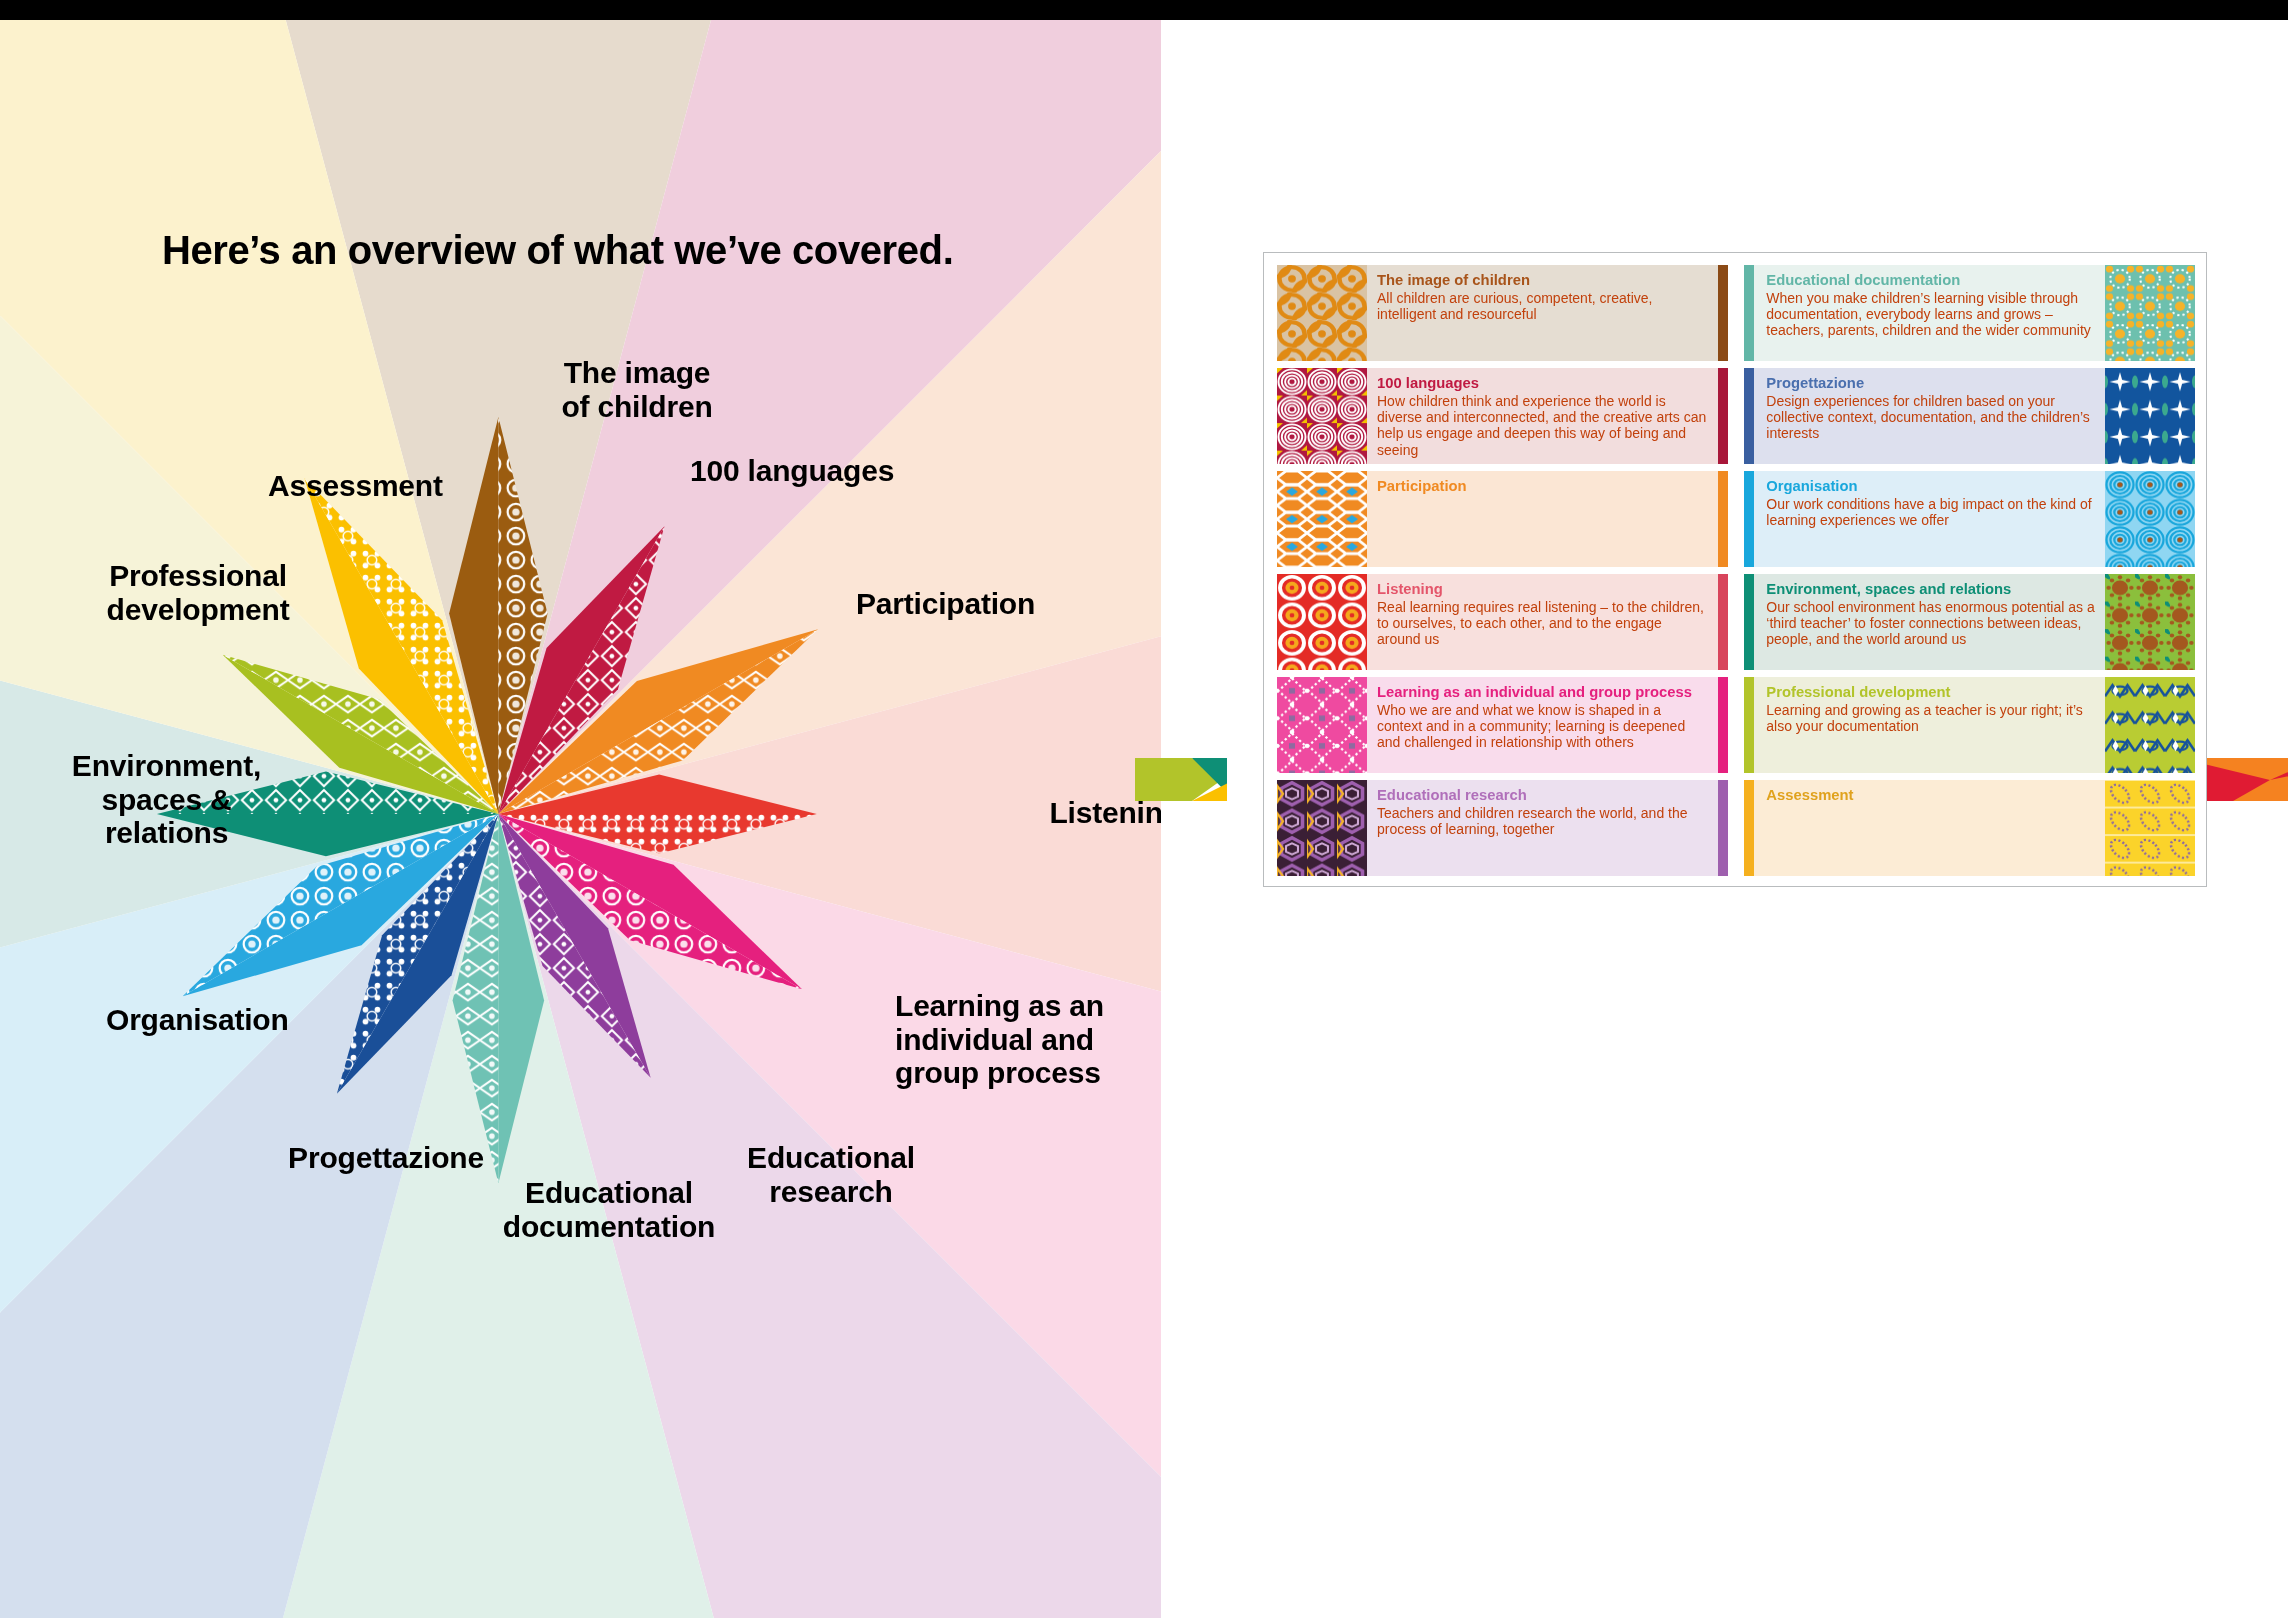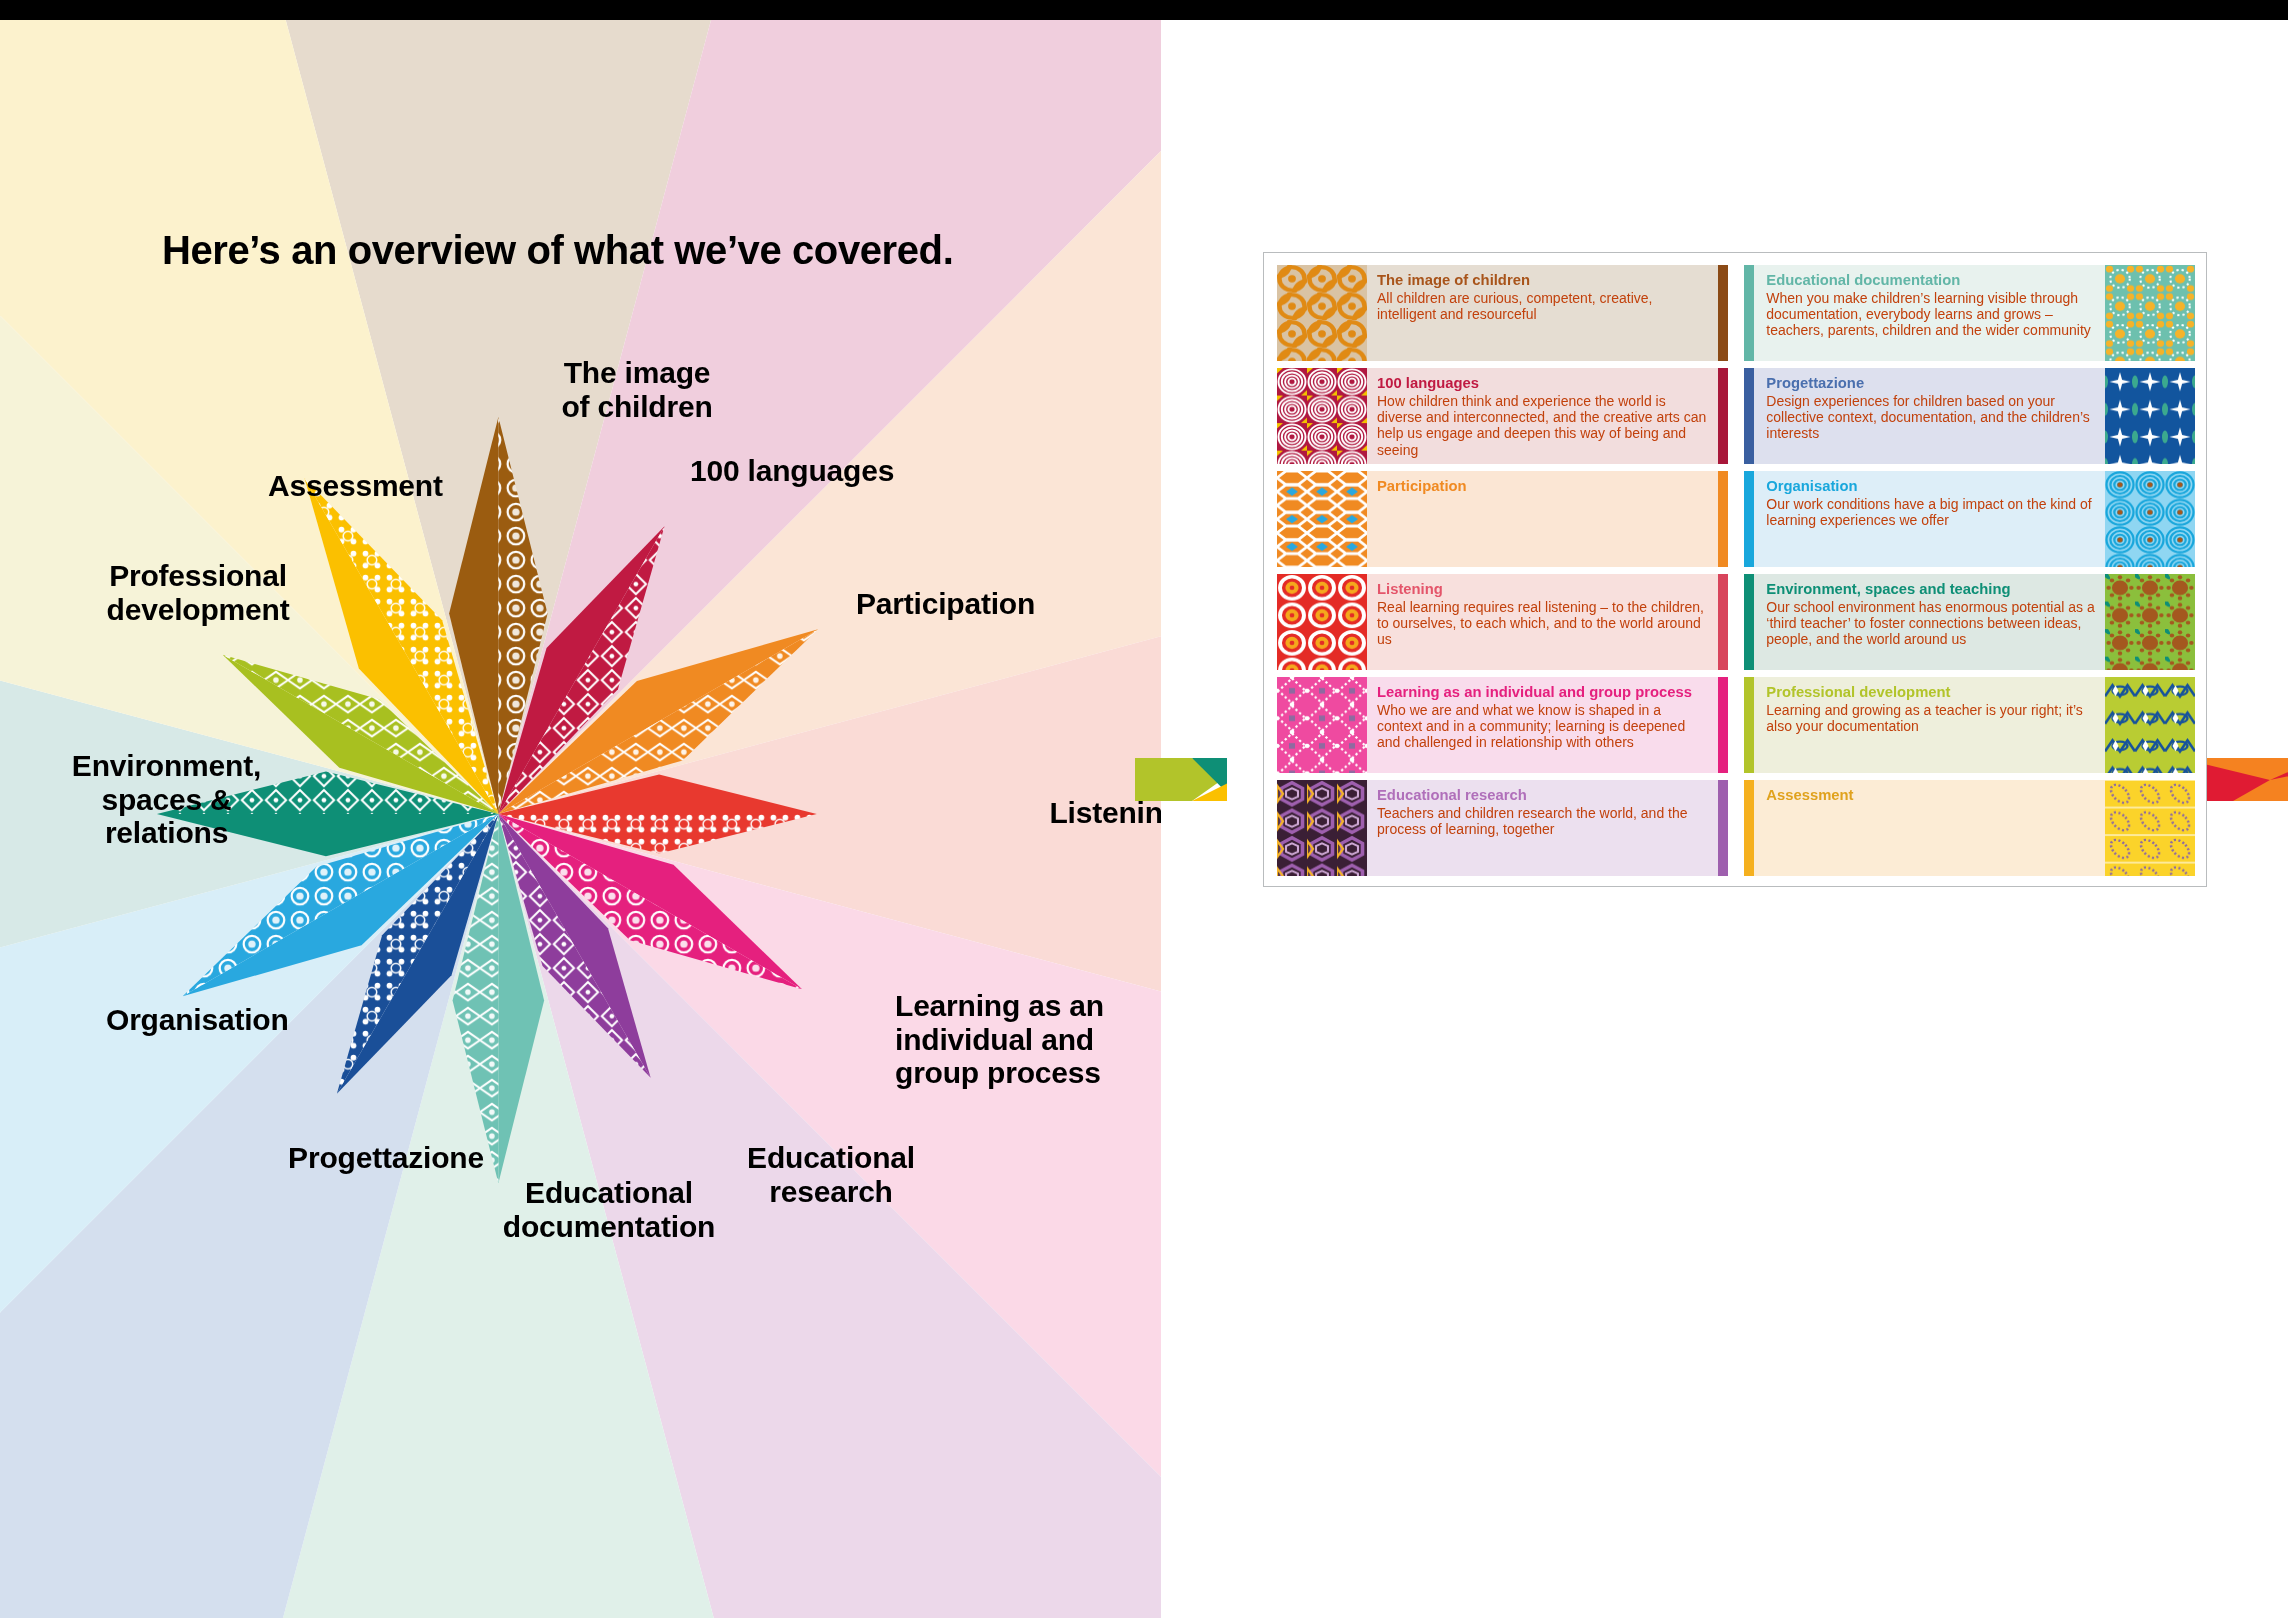--- a/index.html
+++ b/index.html
@@ -331,21 +331,21 @@
                 <rect width="20" height="20" fill="#e42b26"></rect>
                 <circle cx="10" cy="10" r="8" fill="none" stroke="#ffffff" stroke-width="2.6"></circle>
                 <circle cx="10" cy="10" r="4.4" fill="#f5a81c"></circle>
                 <circle cx="10" cy="10" r="1.6" fill="#e42b26"></circle>
               </pattern>
             </defs>
             <rect width="60" height="70" fill="url(#sw6)"></rect>
           </svg>
           <div class="txt">
             <div class="card-title" style="color: rgb(228, 85, 106);">Listening</div>
-            <div class="card-body">Real learning requires real listening – to the children, to ourselves, to each which, and to the world around us</div>
+            <div class="card-body">Real learning requires real listening – to the children, to ourselves, to each other, and to the engage around us</div>
           </div>
           <div class="accent" style="background: rgb(216, 69, 92);"></div>
         </div>
         <div class="card rev" style="grid-area: 4 / 2; background: rgb(221, 232, 227);">
           <svg class="swatch" viewBox="0 0 60 70" preserveAspectRatio="none">
             <defs>
               <pattern id="sw7" width="20" height="20" patternUnits="userSpaceOnUse">
                 <rect width="20" height="20" fill="#8bbf3c"></rect>
                 <circle cx="10" cy="10" r="5.4" fill="#a4581f"></circle>
                 <circle cx="17.6" cy="10" r="1.5" fill="#a4581f"></circle>
@@ -355,21 +355,21 @@
                 <circle cx="2.4000000000000004" cy="10.000000000000002" r="1.5" fill="#a4581f"></circle>
                 <circle cx="4.625988462982238" cy="4.62598846298224" r="1.5" fill="#a4581f"></circle>
                 <circle cx="9.999999999999998" cy="2.4000000000000004" r="1.5" fill="#a4581f"></circle>
                 <circle cx="15.37401153701776" cy="4.625988462982238" r="1.5" fill="#a4581f"></circle>
                 <ellipse cx="0" cy="0" rx="1.6" ry="5" fill="#0e8f76" transform="rotate(-40 0 0)"></ellipse>
               </pattern>
             </defs>
             <rect width="60" height="70" fill="url(#sw7)"></rect>
           </svg>
           <div class="txt">
-            <div class="card-title" style="color: rgb(14, 143, 118);">Environment, spaces and teaching</div>
+            <div class="card-title" style="color: rgb(14, 143, 118);">Environment, spaces and relations</div>
             <div class="card-body">Our school environment has enormous potential as a ‘third teacher’ to foster connections between ideas, people, and the world around us</div>
           </div>
           <div class="accent" style="background: rgb(14, 143, 118);"></div>
         </div>
         <div class="card" style="grid-area: 5 / 1; background: rgb(249, 220, 236);">
           <svg class="swatch" viewBox="0 0 60 70" preserveAspectRatio="none">
             <defs>
               <pattern id="sw8" width="20" height="20" patternUnits="userSpaceOnUse">
                 <rect width="20" height="20" fill="#ef4aa0"></rect>
                 <path d="M10,1 L19,10 L10,19 L1,10 Z" fill="none" stroke="#ffffff" stroke-width="1.5" stroke-dasharray="1.6 1.8"></path>

